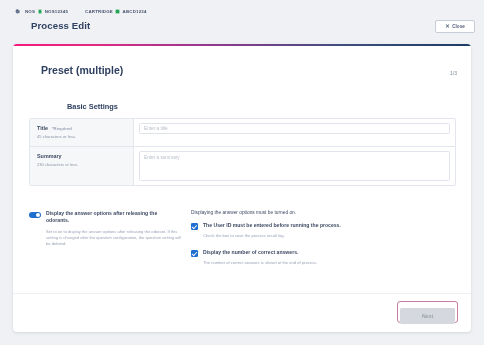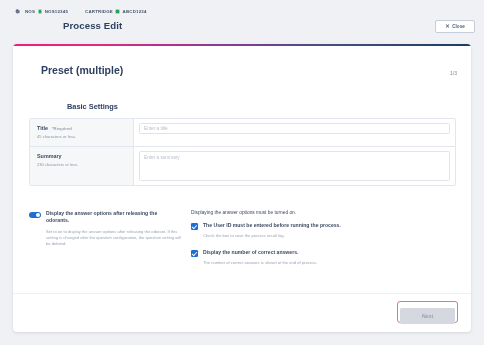--- a/index.html
+++ b/index.html
@@ -31,21 +31,20 @@
   .bc-sep { width: 9px; }
 
   
   .title-row {
     position: absolute; left: 0; top: 18px; right: 0; height: 22px;
   }
   .page-title {
     position: absolute; left: 31px; top: 2px;
     font-size: 9.6px; font-weight: 700; color: #2f4161;
     letter-spacing: .1px;
-    margin-left: 32px;
   }
   .close-btn {
     position: absolute; right: 9px; top: 2px;
     display: flex; align-items: center; justify-content: center; gap: 2.5px;
     width: 40px; height: 13px;
     border: 1px solid #c6ccd8; border-radius: 2px;
     background: #ffffff; color: #56627c;
     font-size: 4.6px; font-weight: 700; cursor: pointer;
   }
   .close-x { font-size: 5.4px; line-height: 1; }

